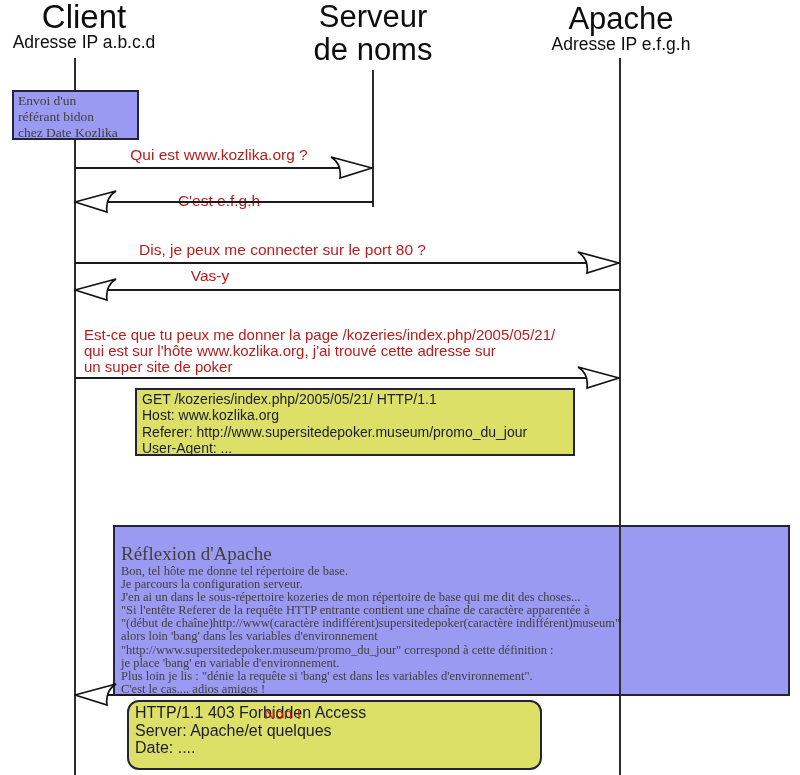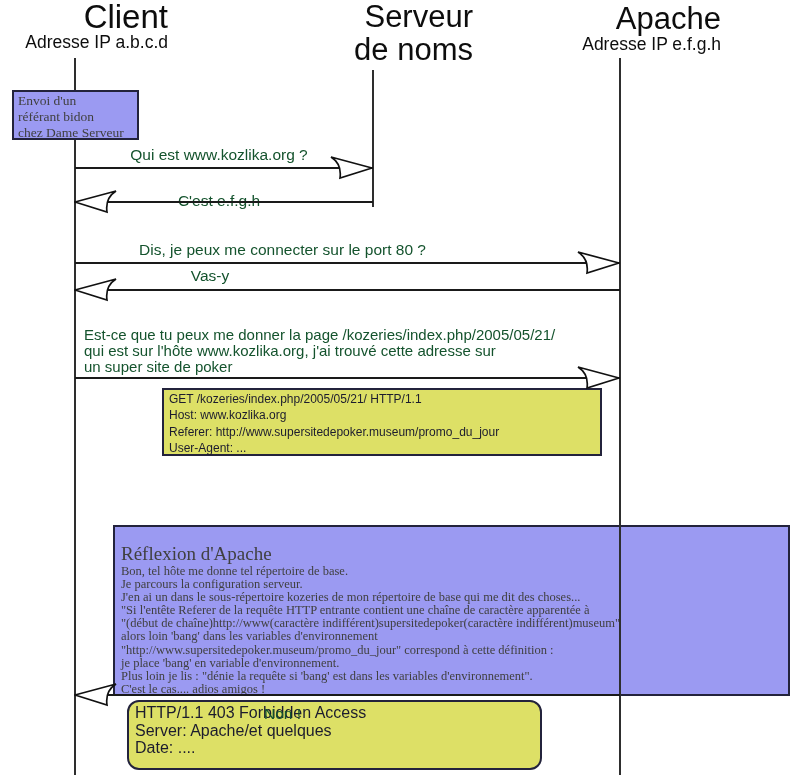--- a/index.html
+++ b/index.html
@@ -1,31 +1,31 @@
 <!DOCTYPE html>
 <html><head>
 <meta charset="utf-8">
 <style>
   html,body{margin:0;padding:0;background:#ffffff;}
   #stage{position:relative;width:800px;height:775px;background:#ffffff;overflow:hidden;
          font-family:"Liberation Sans",sans-serif;color:#111;}
-  .hdr{position:absolute;text-align:right;}
+  .hdr{position:absolute;text-align:center;}
   .hdr .t{font-size:31px;line-height:33px;color:#0d0d0d;}
   .hdr .t.big{font-size:33px;}
   .hdr .s{font-size:17.5px;line-height:19px;color:#0d0d0d;}
   .lifeline{position:absolute;width:2px;background:#2e2e2e;}
   .mline{position:absolute;height:2px;background:#1a1a1a;z-index:3;}
-  .mlabel{position:absolute;font-size:15.5px;line-height:17px;color:#14532d;z-index:3;}
+  .mlabel{position:absolute;font-size:15.5px;line-height:17px;color:#b91c1c;z-index:3;}
   .center{text-align:center;}
   .head{position:absolute;z-index:4;}
   .box{position:absolute;border:2px solid #23233c;box-sizing:border-box;}
   .purple{background:#9b9af2;color:#404040;font-family:Liberation Serif, serif;margin-top:35px;}
   .yellow{background:#dde066;color:#1c1c2e;}
   .notebox{font-size:13.5px;line-height:16px;padding:1px 4px;z-index:2;}
-  .reqbox{font-size:12px;line-height:16.4px;padding:1px 5px;white-space:nowrap;z-index:2;margin-left:27px;}
+  .reqbox{font-size:14px;line-height:16.4px;padding:1px 5px;white-space:nowrap;z-index:2;}
   .refbox{padding:16px 6px;white-space:nowrap;z-index:1;}
   .refbox .rtitle{font-size:19px;line-height:22px;}
   .refbox .rline{font-size:12.5px;line-height:13.1px;}
   .resbox{font-size:16px;line-height:17.5px;padding:2px 6px;white-space:nowrap;z-index:2;border-radius:12px;}
   .z1{z-index:1}.z2{z-index:2}
 </style>
 </head>
 <body>
 
 <div id="stage">
@@ -43,21 +43,21 @@
     <div class="s">Adresse IP e.f.g.h</div>
   </div>
 
   <div class="lifeline z1" style="left:74px;top:58px;height:717px;"></div>
   <div class="lifeline" style="left:372px;top:70px;height:137px;"></div>
   <div class="lifeline z2" style="left:619px;top:58px;height:717px;"></div>
 
   <div class="box purple notebox" style="left:12px;top:55px;width:127px;height:50px;">
     <div>Envoi d'un</div>
     <div>référant bidon</div>
-    <div>chez Dame Serveur</div>
+    <div>chez Date Kozlika</div>
   </div>
 
   <div class="mlabel center" style="left:75px;top:146px;width:288px;">Qui est www.kozlika.org ?</div>
   <div class="mline" style="left:75px;top:167px;width:298px;"></div>
   <svg class="head" style="left:327px;top:156px;" width="46" height="24">
     <path d="M45 12 L4 1 Q15 8 13 22 Z" fill="#ffffff" stroke="#111111" stroke-width="1.7"></path>
   </svg>
 
   <div class="mlabel center" style="left:75px;top:192px;width:288px;">C'est e.f.g.h</div>
   <div class="mline" style="left:75px;top:201px;width:298px;"></div>

